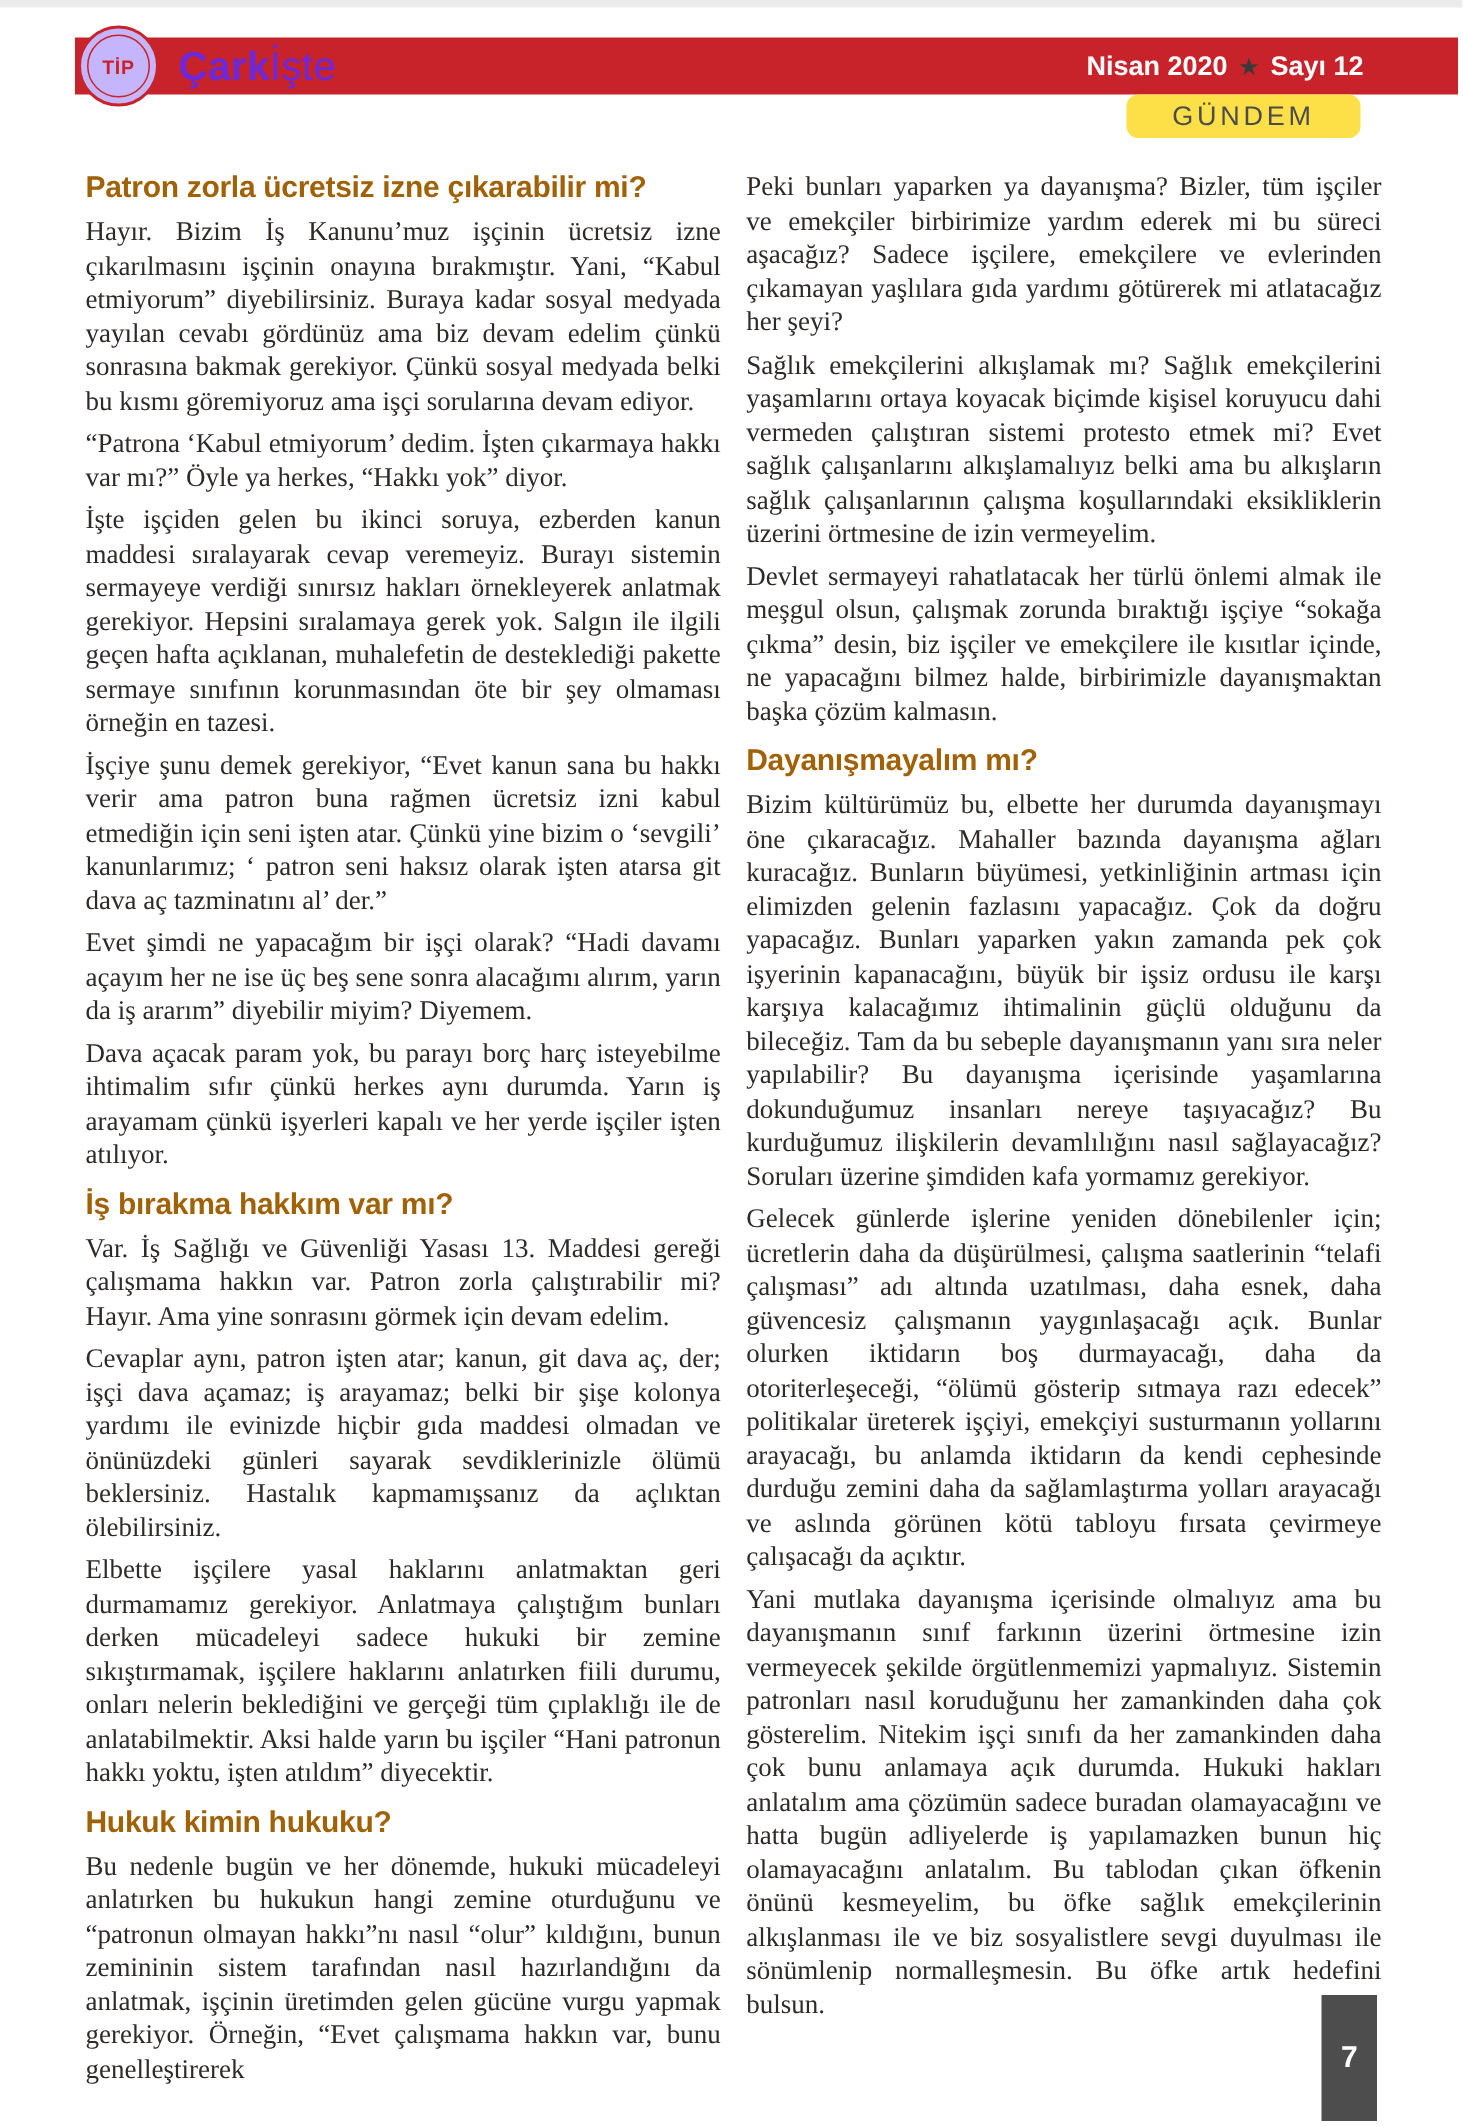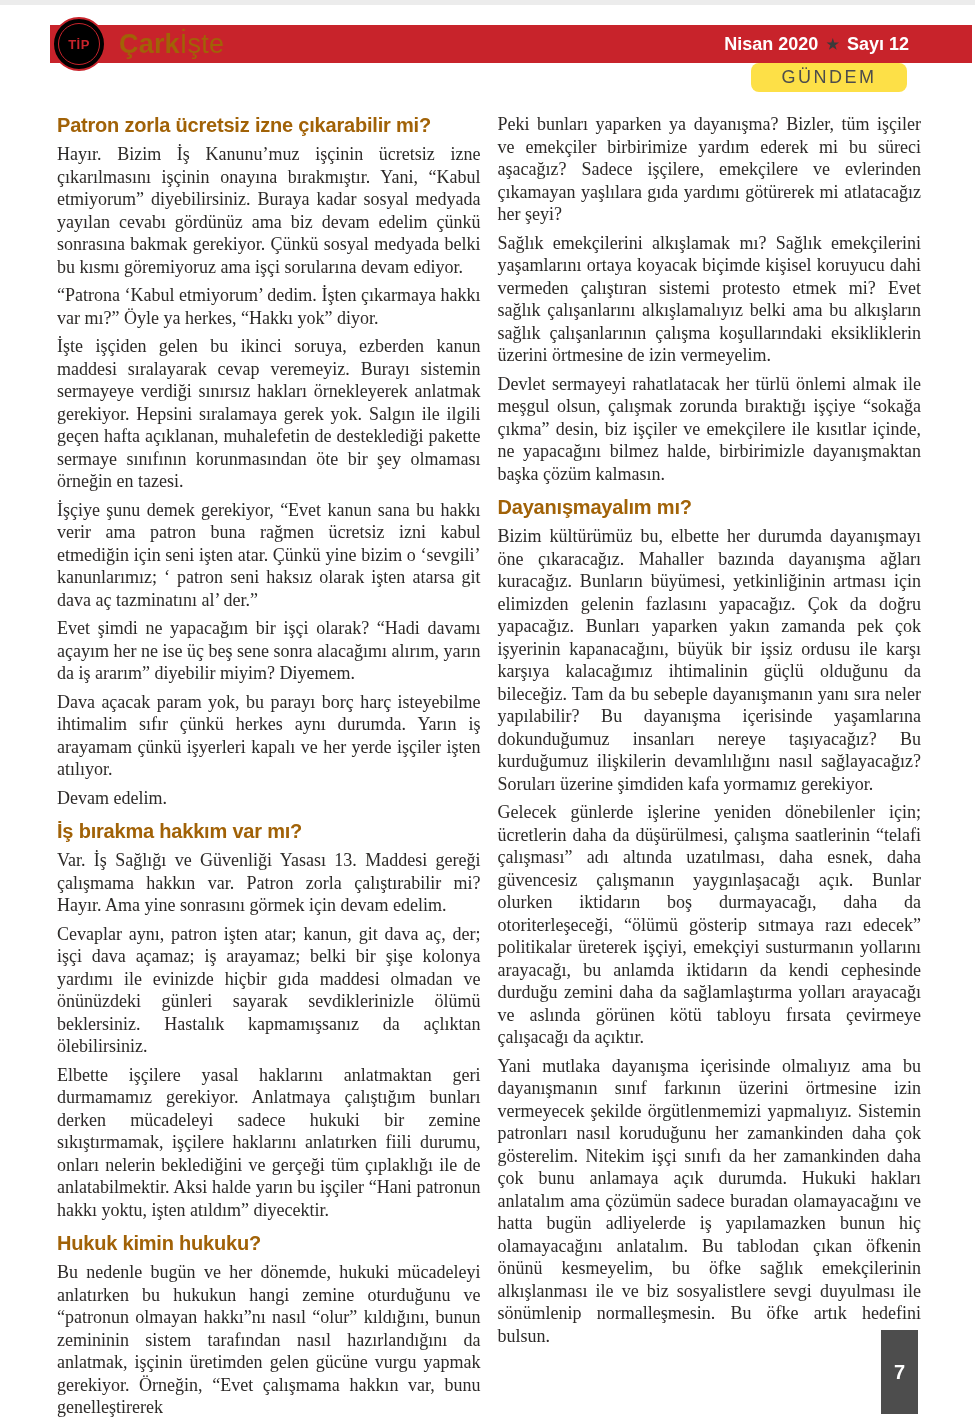--- a/index.html
+++ b/index.html
@@ -9,32 +9,32 @@
     width:975px;height:1418px;
     background:#ffffff;
     overflow:hidden;
     font-family:"Liberation Sans",sans-serif;
   }
   .scan-edge{position:absolute;top:0;left:0;right:0;height:5px;background:#ececec;}
   
   .redbar{position:absolute;left:50px;top:25px;right:3px;height:38px;background:#c8232b;}
   .logo{
     position:absolute;left:52px;top:17px;width:54px;height:54px;
-    border-radius:50%;background:#000000;border:2px solid #c8232b;
+    border-radius:50%;background:#c4b5fd;border:2px solid #c8232b;
     box-sizing:border-box;display:flex;align-items:center;justify-content:center;
     z-index:2;
   }
   .logo-ring{
     width:40px;height:40px;border-radius:50%;border:1.5px solid #c8232b;
     display:flex;align-items:center;justify-content:center;
     font-weight:700;font-size:13px;color:#c8232b;letter-spacing:.5px;
   }
   .masthead-title{
     position:absolute;left:119px;top:25px;height:38px;display:flex;align-items:center;
-    color:#a16207;font-size:27px;letter-spacing:.2px;z-index:2;
+    color:#6d28d9;font-size:27px;letter-spacing:.2px;z-index:2;
   }
   .masthead-title .t-bold{font-weight:700;}
   .masthead-title .t-reg{font-weight:400;}
   .issue-info{
     position:absolute;right:66px;top:25px;height:38px;display:flex;align-items:center;gap:8px;
     color:#ffffff;font-weight:700;font-size:18px;z-index:2;
   }
   .issue-info .star{color:#3a3a3a;font-size:14px;line-height:1;}
   .section-tag{
     position:absolute;right:68px;top:63px;width:156px;height:29px;
@@ -99,21 +99,20 @@
 
   <div class="columns">
     <div class="col" id="left-col">
         <h2>Patron zorla ücretsiz izne çıkarabilir mi?</h2>
         <p>Hayır. Bizim İş Kanunu’muz işçinin ücretsiz izne çıkarılmasını işçinin onayına bırakmıştır. Yani, “Kabul etmiyorum” diyebilirsiniz. Buraya kadar sosyal medyada yayılan cevabı gördünüz ama biz devam edelim çünkü sonrasına bakmak gerekiyor. Çünkü sosyal medyada belki bu kısmı göremiyoruz ama işçi sorularına devam ediyor.</p>
         <p>“Patrona ‘Kabul etmiyorum’ dedim. İşten çıkarmaya hakkı var mı?” Öyle ya herkes, “Hakkı yok” diyor.</p>
         <p>İşte işçiden gelen bu ikinci soruya, ezberden kanun maddesi sıralayarak cevap veremeyiz. Burayı sistemin sermayeye verdiği sınırsız hakları örnekleyerek anlatmak gerekiyor. Hepsini sıralamaya gerek yok. Salgın ile ilgili geçen hafta açıklanan, muhalefetin de desteklediği pakette sermaye sınıfının korunmasından öte bir şey olmaması örneğin en tazesi.</p>
         <p>İşçiye şunu demek gerekiyor, “Evet kanun sana bu hakkı verir ama patron buna rağmen ücretsiz izni kabul etmediğin için seni işten atar. Çünkü yine bizim o ‘sevgili’ kanunlarımız; ‘ patron seni haksız olarak işten atarsa git dava aç tazminatını al’ der.”</p>
         <p>Evet şimdi ne yapacağım bir işçi olarak? “Hadi davamı açayım her ne ise üç beş sene sonra alacağımı alırım, yarın da iş ararım” diyebilir miyim? Diyemem.</p>
         <p>Dava açacak param yok, bu parayı borç harç isteyebilme ihtimalim sıfır çünkü herkes aynı durumda. Yarın iş arayamam çünkü işyerleri kapalı ve her yerde işçiler işten atılıyor.</p>
-        <p>Devam edelim.</p>
         <h2>İş bırakma hakkım var mı?</h2>
         <p>Var. İş Sağlığı ve Güvenliği Yasası 13. Maddesi gereği çalışmama hakkın var. Patron zorla çalıştırabilir mi? Hayır. Ama yine sonrasını görmek için devam edelim.</p>
         <p>Cevaplar aynı, patron işten atar; kanun, git dava aç, der; işçi dava açamaz; iş arayamaz; belki bir şişe kolonya yardımı ile evinizde hiçbir gıda maddesi olmadan ve önünüzdeki günleri sayarak sevdiklerinizle ölümü beklersiniz. Hastalık kapmamışsanız da açlıktan ölebilirsiniz.</p>
         <p>Elbette işçilere yasal haklarını anlatmaktan geri durmamamız gerekiyor. Anlatmaya çalıştığım bunları derken mücadeleyi sadece hukuki bir zemine sıkıştırmamak, işçilere haklarını anlatırken fiili durumu, onları nelerin beklediğini ve gerçeği tüm çıplaklığı ile de anlatabilmektir. Aksi halde yarın bu işçiler “Hani patronun hakkı yoktu, işten atıldım” diyecektir.</p>
         <h2>Hukuk kimin hukuku?</h2>
         <p>Bu nedenle bugün ve her dönemde, hukuki mücadeleyi anlatırken bu hukukun hangi zemine oturduğunu ve “patronun olmayan hakkı”nı nasıl “olur” kıldığını, bunun zemininin sistem tarafından nasıl hazırlandığını da anlatmak, işçinin üretimden gelen gücüne vurgu yapmak gerekiyor. Örneğin, “Evet çalışmama hakkın var, bunu genelleştirerek</p>
       </div>
     <div class="col" id="right-col">
         <p>Peki bunları yaparken ya dayanışma? Bizler, tüm işçiler ve emekçiler birbirimize yardım ederek mi bu süreci aşacağız? Sadece işçilere, emekçilere ve evlerinden çıkamayan yaşlılara gıda yardımı götürerek mi atlatacağız her şeyi?</p>
         <p>Sağlık emekçilerini alkışlamak mı? Sağlık emekçilerini yaşamlarını ortaya koyacak biçimde kişisel koruyucu dahi vermeden çalıştıran sistemi protesto etmek mi? Evet sağlık çalışanlarını alkışlamalıyız belki ama bu alkışların sağlık çalışanlarının çalışma koşullarındaki eksikliklerin üzerini örtmesine de izin vermeyelim.</p>

